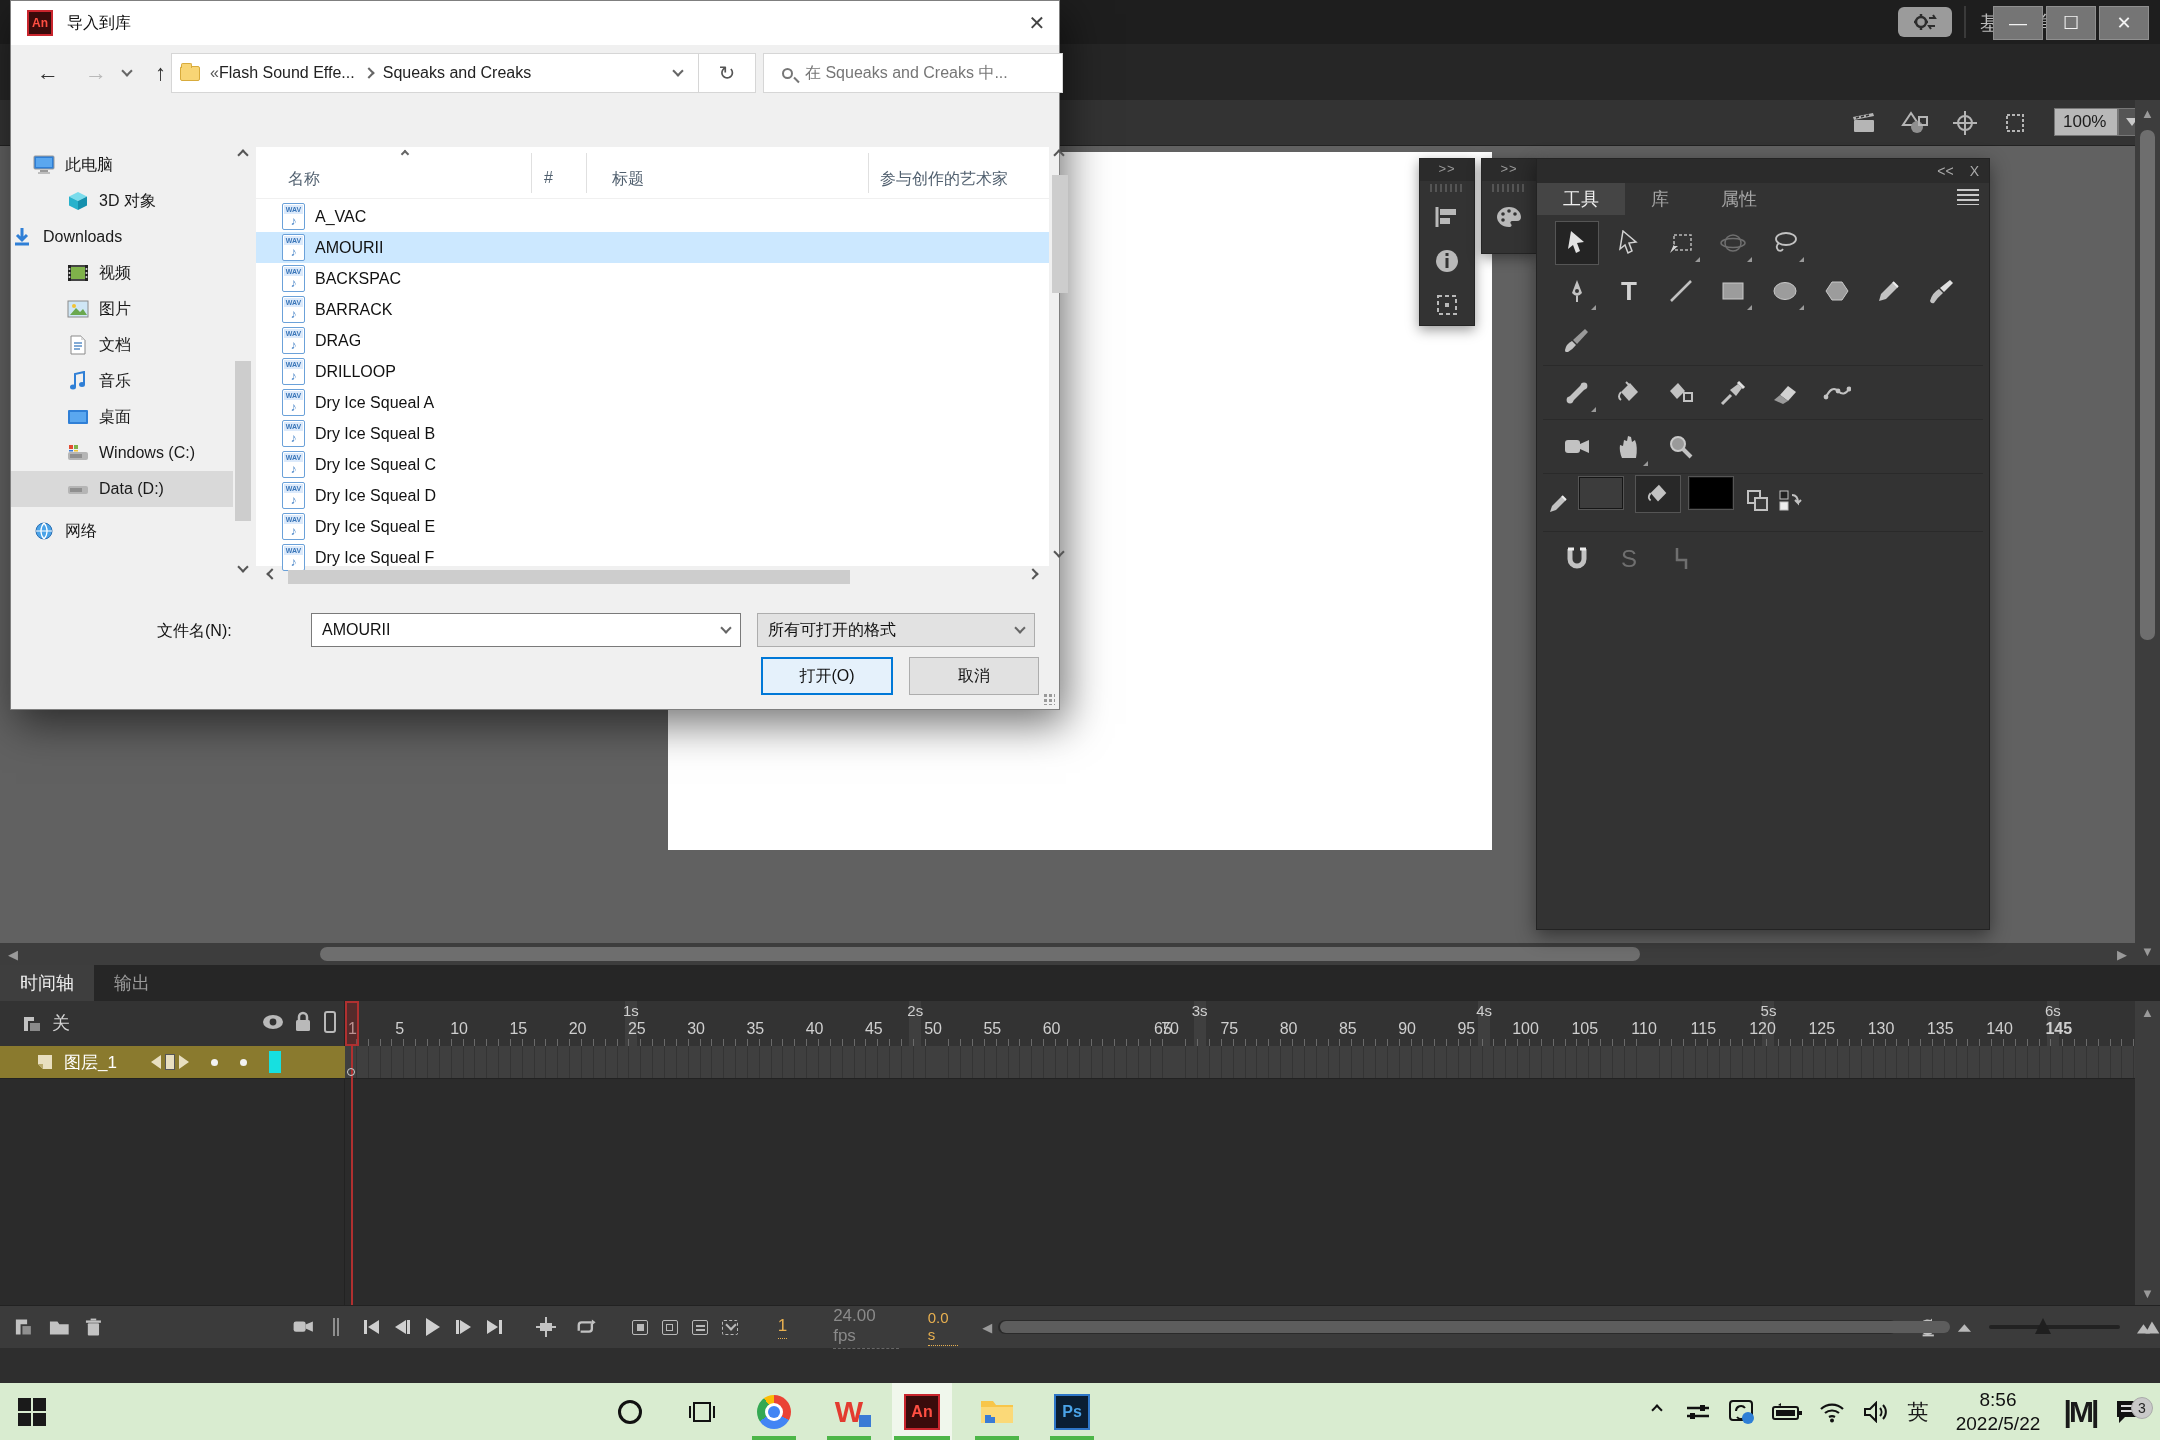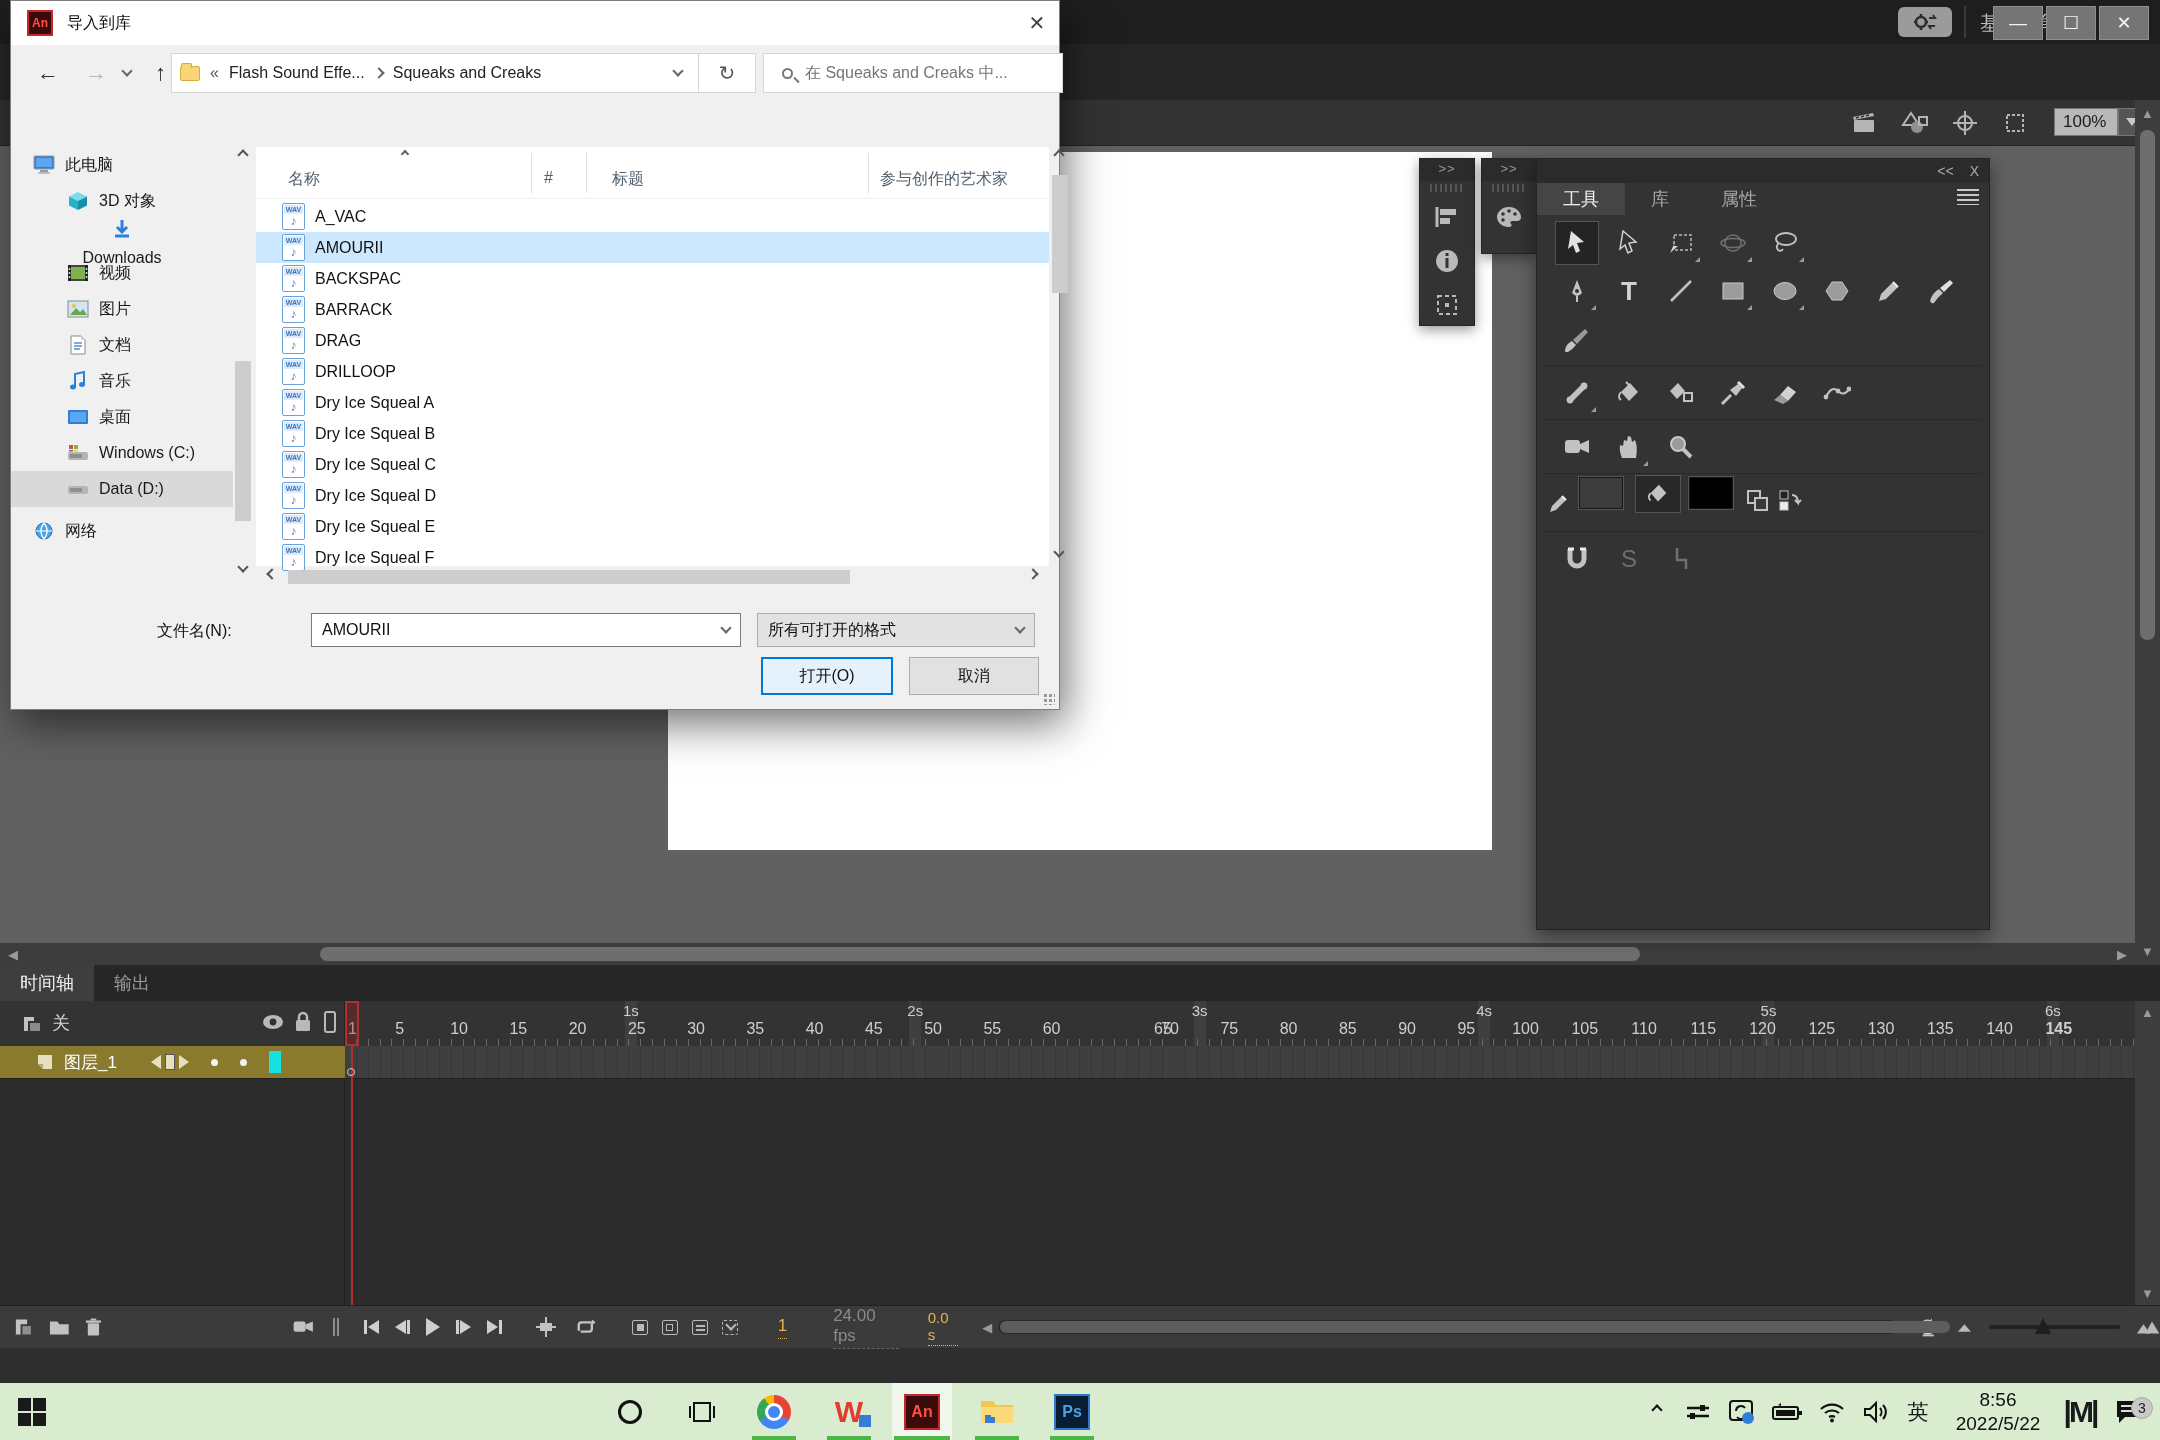--- a/index.html
+++ b/index.html
@@ -651,21 +651,21 @@
       </div>
 
     <div class="navrow">
       <span class="navglyph" style="margin-left:26px">←</span>
       <span class="navglyph disabled" style="margin-left:26px">→</span>
       <span class="chev" style="margin-left:16px"></span>
       <span class="navglyph" style="margin-left:24px">↑</span>
       <div class="crumb-box">
         <span class="folder-ic" style="margin-left:8px"></span>
         <span style="margin-left:10px;color:#555">«</span>
-        <span style="margin-left:10px">Flash Sound Effe...</span>
+        <span style="">Flash Sound Effe...</span>
         <span class="chev right" style="margin:0 10px"></span>
         <span>Squeaks and Creaks</span>
         <span class="chev" style="margin-left:auto;margin-right:16px"></span>
       </div>
       <div class="refresh-box">
           <span>↻</span>
         </div>
       <div class="search-box">
         <span class="mag"></span>
         <span>在 Squeaks and Creaks 中...</span>
@@ -688,21 +688,21 @@
         <div class="side-item" style="padding-left: 56px;">
           <span class="sicon">
             <svg width="20" height="20" viewBox="0 0 20 20">
               <polygon points="10,1 19,5.5 10,10 1,5.5" fill="#7adcec"></polygon>
               <polygon points="1,5.5 10,10 10,19 1,14.5" fill="#27b2cc"></polygon>
               <polygon points="19,5.5 10,10 10,19 19,14.5" fill="#1490ad"></polygon>
             </svg>
           </span>
           <span>3D 对象</span>
         </div>
-        <div class="side-item" style=" flex-direction: column;">
+        <div class="side-item" style="">
           <span class="sicon">
             <svg width="18" height="20" viewBox="0 0 18 20">
               <path d="M9 1v11M4 8l5 5 5-5" fill="none" stroke="#2f7fd6" stroke-width="3"></path>
               <path d="M2 17h14" stroke="#2f7fd6" stroke-width="3"></path>
             </svg>
           </span>
           <span>Downloads</span>
         </div>
         <div class="side-item" style="padding-left: 56px;">
           <span class="sicon">

